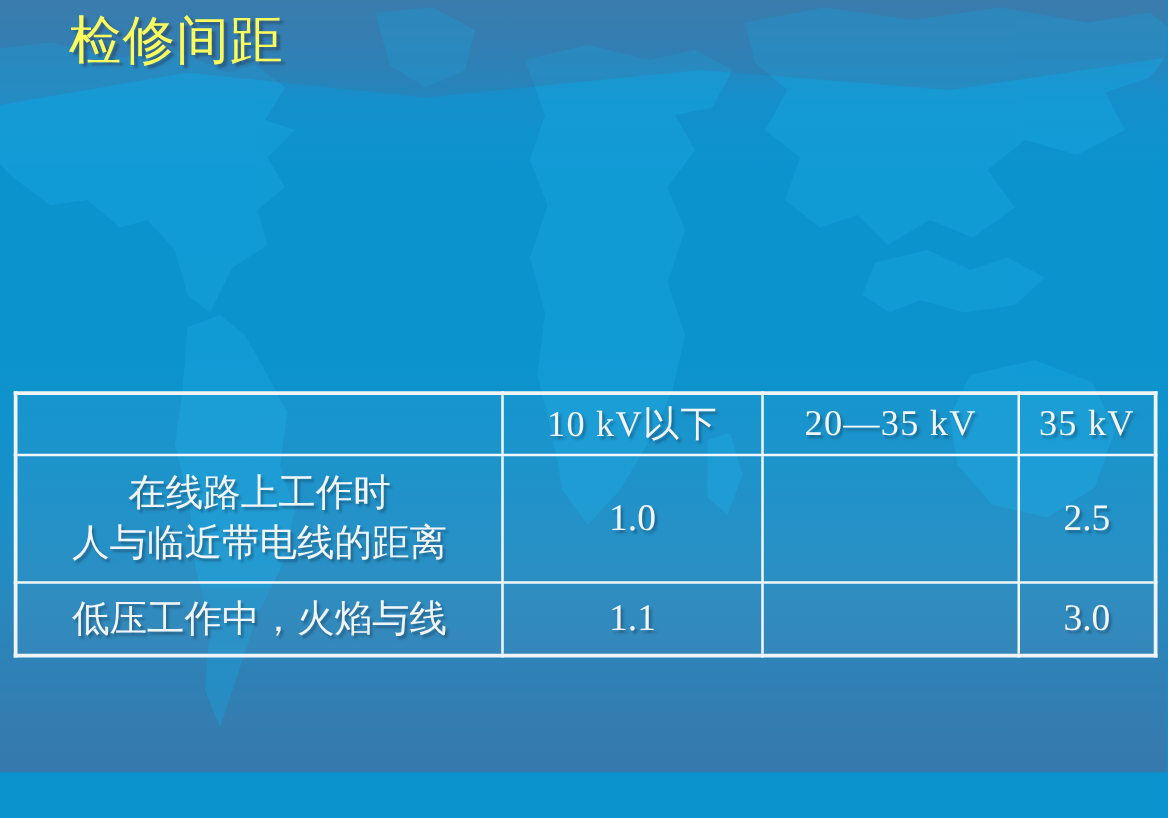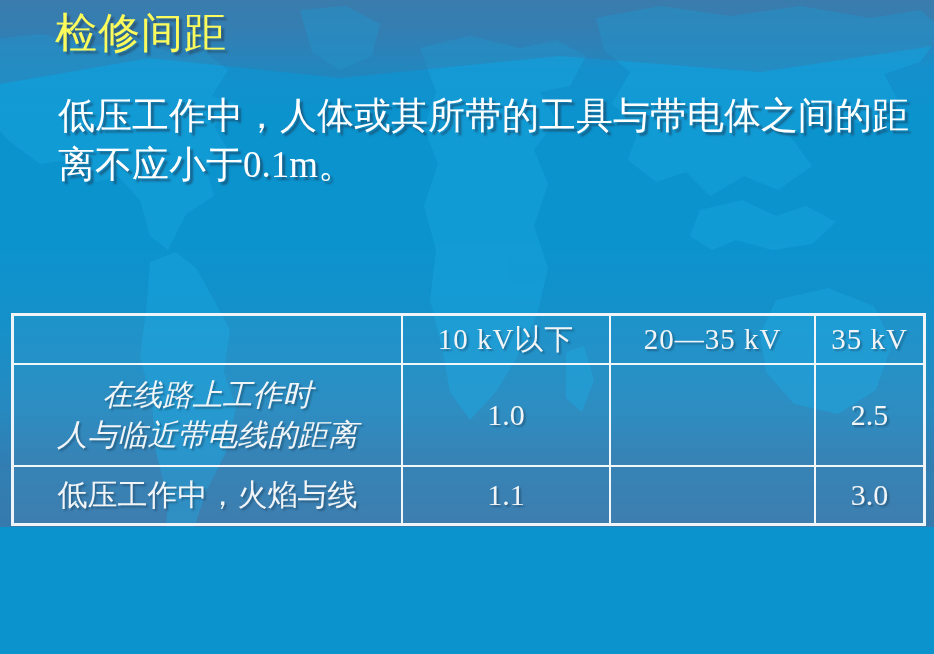--- a/index.html
+++ b/index.html
@@ -3,21 +3,21 @@
 <meta charset="utf-8">
 <style>
   html, body {
     margin: 0;
     padding: 0;
     background: #0b93ce;
   }
   #slide {
     position: relative;
     width: 934px;
-    height: 527px;
+    height: 618px;
     overflow: hidden;
     font-family: "Liberation Serif", "DejaVu Serif", serif;
     background: linear-gradient(180deg,
        #3b7fb0 0%,
        #2f83bb 6%,
        #1490cc 13%,
        #0b93ce 22%,
        #0b93ce 46%,
        #1690c9 62%,
        #2789bf 78%,
@@ -91,21 +91,21 @@
   #dist-table tr.hdr td { height: 47px; font-size: 29px; letter-spacing: 1px; }
   #dist-table tr.r1 td { height: 58px; }
   #dist-table tr.r2 td { height: 58px; }
   #dist-table tr.r3 td { height: 100px; }
   #dist-table tr.r4 td { height: 56px; }
   .c0 { width: 379px; }
   .c1 { width: 198px; }
   .c2 { width: 195px; }
   .c3 { width: 99px; }
   .two-line { line-height: 1.35; }
-  .two-line span { display: block; font-style: italic; }
+  .two-line span { display: block; }
 </style>
 </head>
 <body>
 
 <div id="slide">
 
   <div id="mapLayer">
     <svg viewBox="0 0 934 654" xmlns="http://www.w3.org/2000/svg" aria-hidden="true">
       <g fill="#17a2dc" opacity="0.55">
 
@@ -141,21 +141,20 @@
       </g>
       <g fill="#2f86bb" opacity="0.35">
 
         <path d="M0 470 L934 470 L934 654 L0 654 Z"></path>
       </g>
     </svg>
   </div>
 
   <div class="slide-title">检修间距</div>
 
-  <div class="body-white">低压工作中，人体或其所带的工具与带电体之间的距离不应小于0.1m。</div>
 
 
   <table id="dist-table">
     <tbody>
       <tr class="hdr">
         <td class="c0"></td>
         <td class="c1">10 kV以下</td>
         <td class="c2">20—35 kV</td>
         <td class="c3">35 kV</td>
       </tr>

